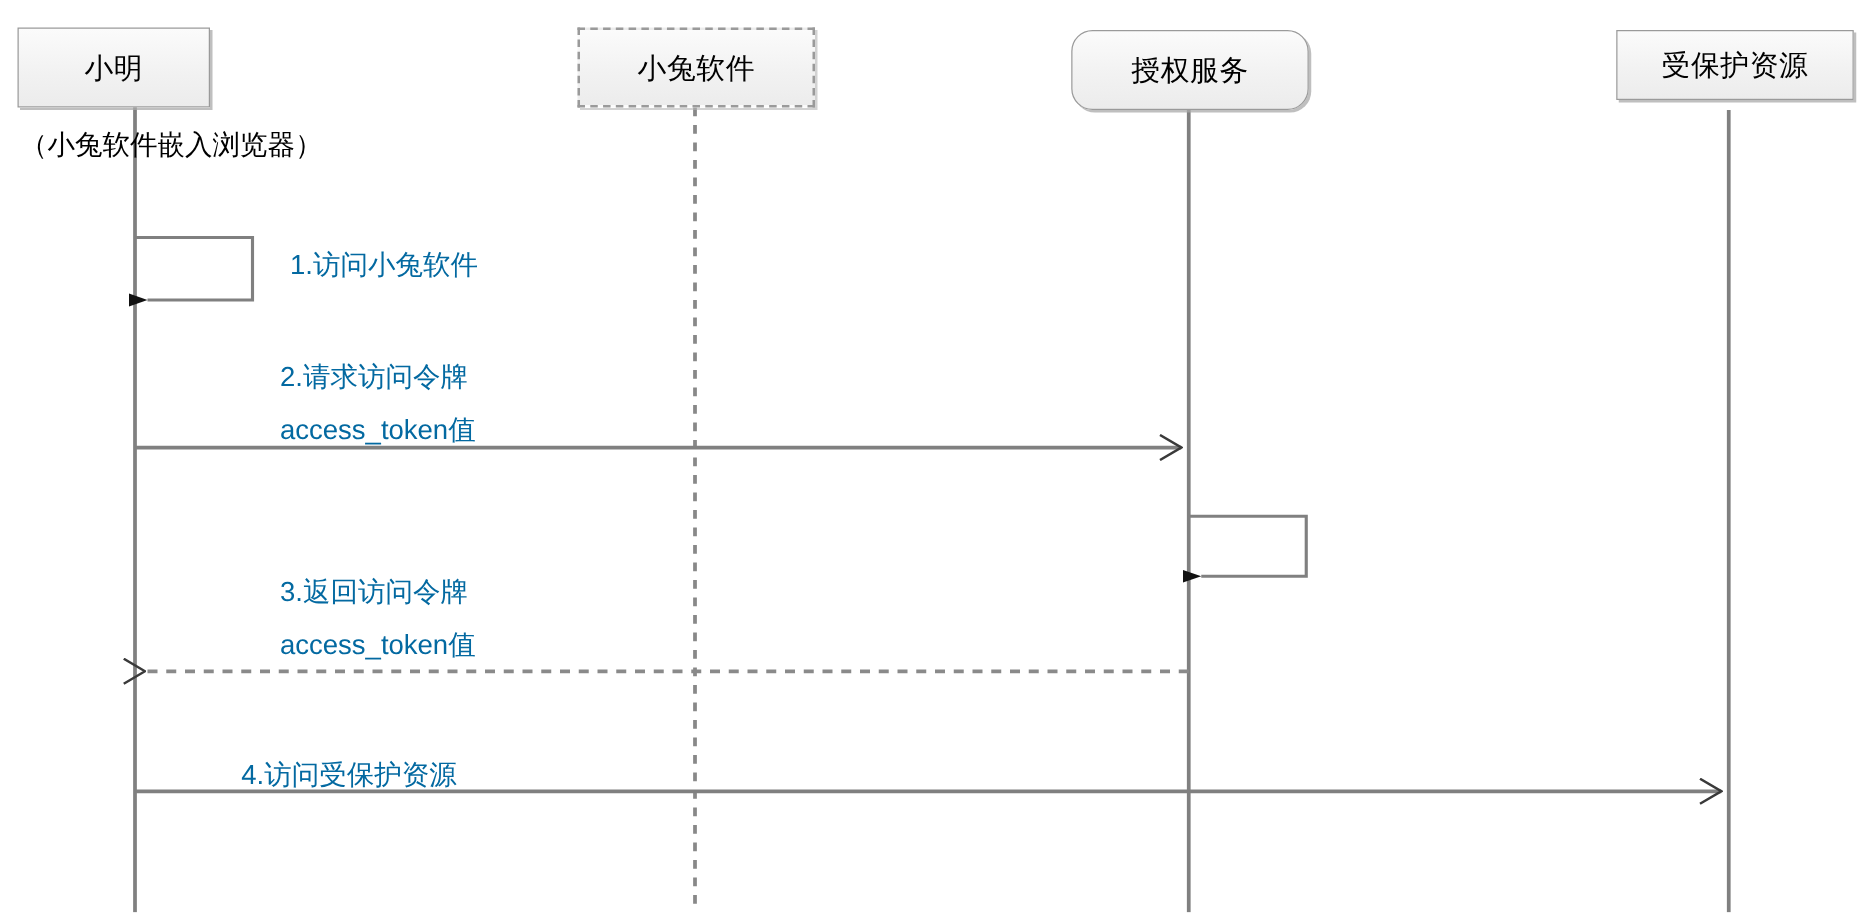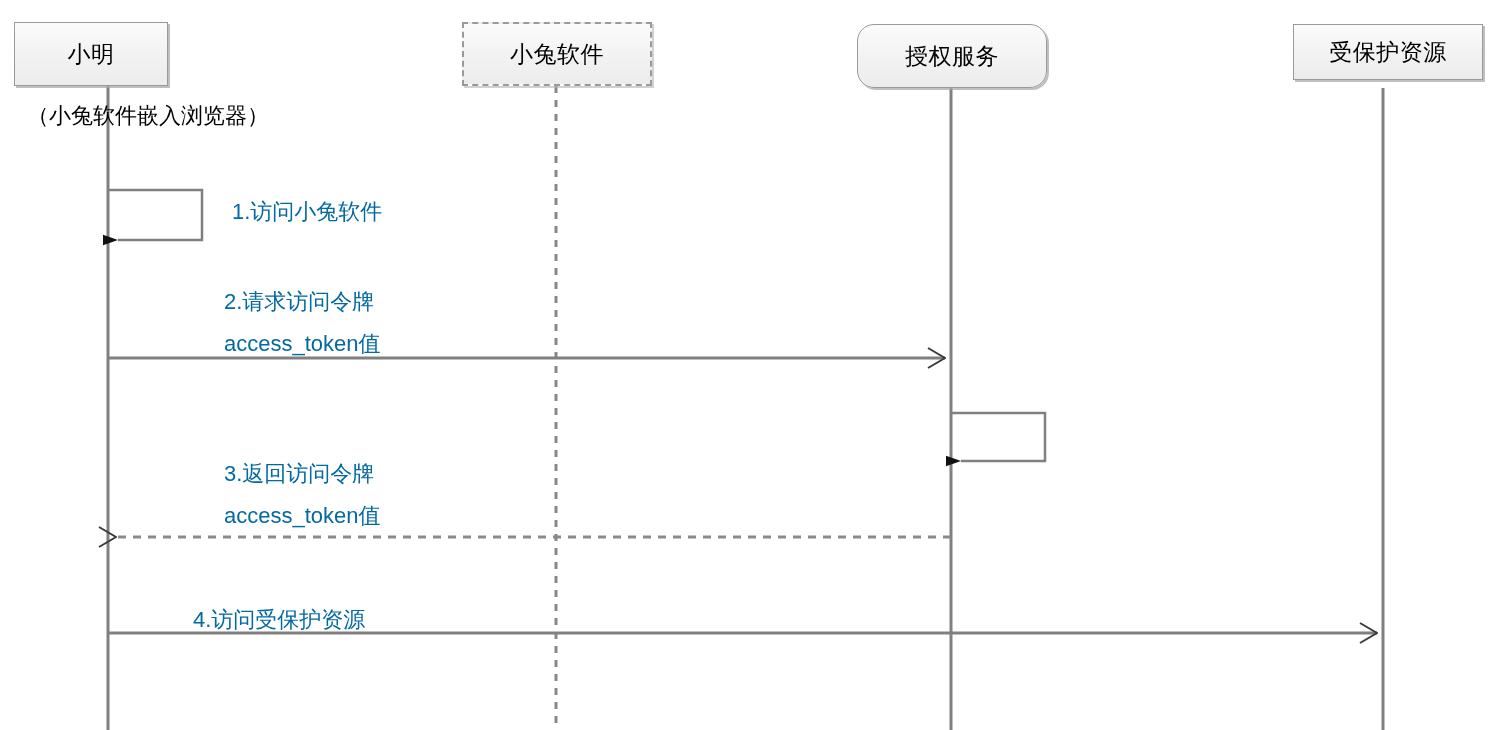--- a/index.html
+++ b/index.html
@@ -107,21 +107,21 @@
   </div>
 
   <div class="participant-box" style="left:857px; top:24px; width:190px; height:64px;border-radius:17px;">
     <span class="participant-label">授权服务</span>
   </div>
 
   <div class="participant-box" style="left:1293px; top:24px; width:190px; height:56px;">
     <span class="participant-label">受保护资源</span>
   </div>
 
-  <div class="note-text" style="left:27px; top:105px;">（小兔软件嵌入浏览器）</div>
+  <div class="note-text" style="left:16px; top:105px;">（小兔软件嵌入浏览器）</div>
 
   <div class="msg-label" style="left:232px; top:198px;">1.访问小兔软件</div>
 
   <div class="msg-label" style="left:224px; top:288px;">2.请求访问令牌</div>
   <div class="msg-label" style="left:224px; top:330px;">access_token值</div>
 
 
   <div class="msg-label" style="left:224px; top:460px;">3.返回访问令牌</div>
   <div class="msg-label" style="left:224px; top:502px;">access_token值</div>
 

